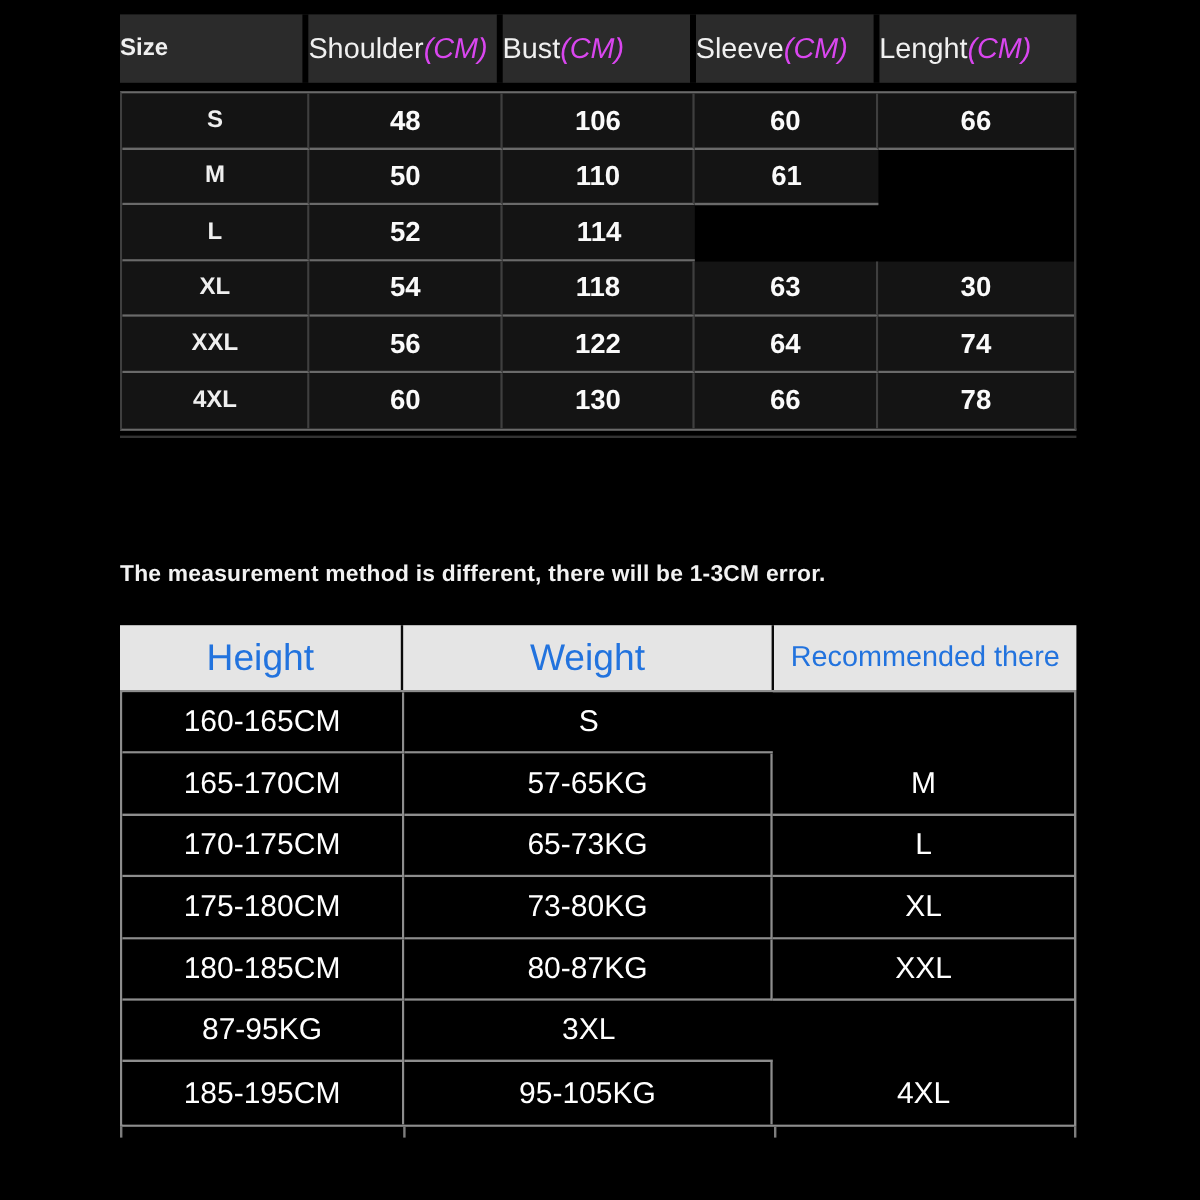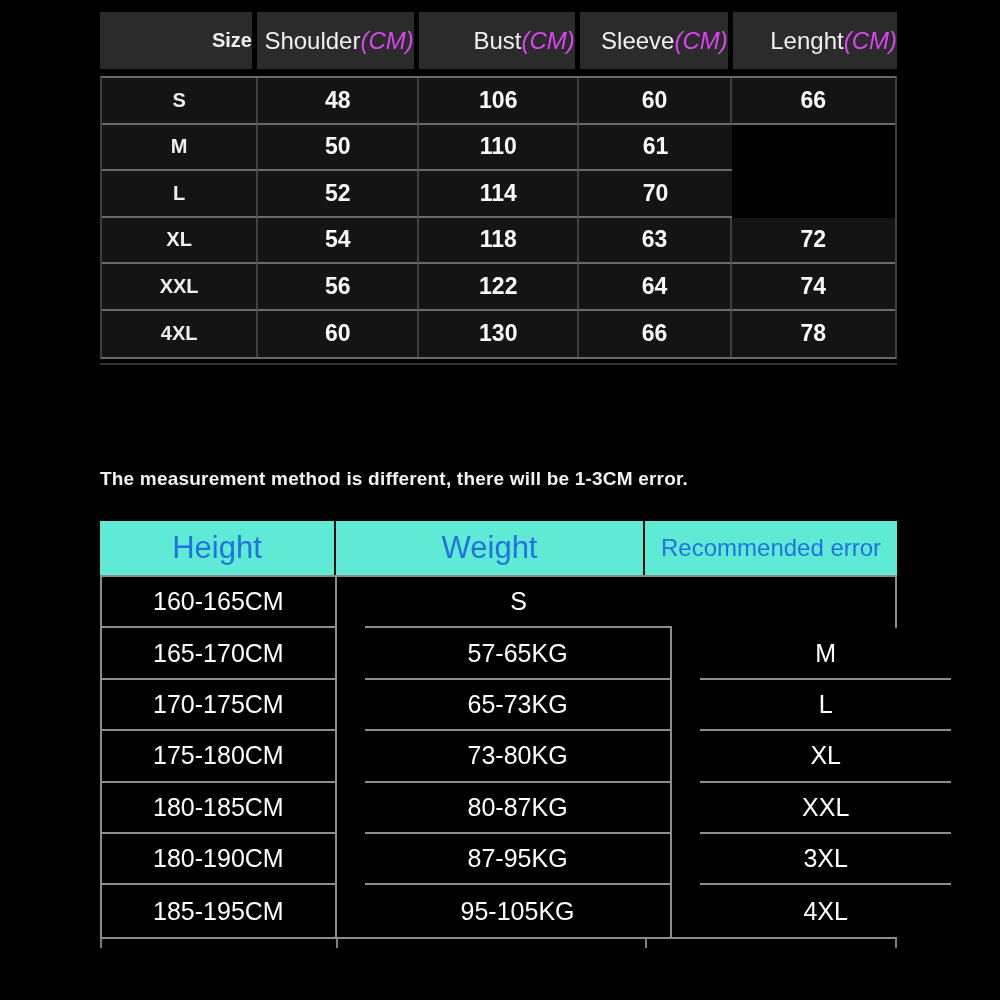--- a/index.html
+++ b/index.html
@@ -15,21 +15,21 @@
   
   .t1 { position: absolute; left: 100px; top: 12px; width: 797px; }
   .t1-head {
     display: grid;
     grid-template-columns: 19.7% 20.3% 20.2% 19.2% 20.6%;
     height: 57px;
     margin-bottom: 7px;
   }
   .t1-hcell {
     background: #2b2b2b;
-    display: flex; align-items: center; justify-content: flex-end;
+    display: flex; align-items: center; justify-content: flex-start;
     color: #f0f0f0; font-size: 24px;
     border-right: 5px solid #000;
     box-sizing: border-box;
     white-space: nowrap;
   }
   .t1-hcell:last-child { border-right: none; }
   .t1-hcell.first { font-size: 20px; font-weight: bold; }
   .unit-blue { color: #d946ef; font-style: italic; }
 
   .t1-body {
@@ -68,37 +68,36 @@
   }
 
   
   .t2 { position: absolute; left: 100px; top: 521px; width: 797px; }
   .t2-head {
     display: grid;
     grid-template-columns: 29.6% 38.8% 31.6%;
     height: 54px;
   }
   .t2-hcell {
-    background: #5eead4;
+    background: #e5e5e5;
     display: flex; align-items: center; justify-content: center;
     color: #2273DE; font-size: 31px;
     border-right: 2px solid #0a0a0a;
     box-sizing: border-box;
     white-space: nowrap;
   }
   .t2-hcell:last-child { border-right: none; font-size: 24px; }
   .t2-body {
     border: 2px solid #8d8d8d;
     box-sizing: border-box;
   }
   .t2-row {
     display: grid;
     grid-template-columns: 29.6% 38.8% 31.6%;
     height: 51.4px;
-    gap: 28px;
   }
   .t2-cell {
     background: #000;
     display: flex; align-items: center; justify-content: center;
     color: #ffffff; font-size: 25px;
     border-right: 2px solid #8d8d8d;
     border-bottom: 2px solid #8d8d8d;
     box-sizing: border-box;
   }
   .t2-row .t2-cell:last-child { border-right: none; }
@@ -153,28 +152,27 @@
       <div class="t1-row">
         <div class="t1-cell sizecol">M</div>
         <div class="t1-cell">50</div>
         <div class="t1-cell">110</div>
         <div class="t1-cell">61</div>
       </div>
       <div class="t1-row">
         <div class="t1-cell sizecol">L</div>
         <div class="t1-cell">52</div>
         <div class="t1-cell">114</div>
-        <div class="t1-cell">70</div>
       </div>
       <div class="t1-row">
         <div class="t1-cell sizecol">XL</div>
         <div class="t1-cell">54</div>
         <div class="t1-cell">118</div>
         <div class="t1-cell">63</div>
-        <div class="t1-cell">72</div>
+        <div class="t1-cell">30</div>
       </div>
       <div class="t1-row">
         <div class="t1-cell sizecol">XXL</div>
         <div class="t1-cell">56</div>
         <div class="t1-cell">122</div>
         <div class="t1-cell">64</div>
         <div class="t1-cell">74</div>
       </div>
       <div class="t1-row">
         <div class="t1-cell sizecol">4XL</div>
@@ -186,21 +184,21 @@
     </div>
     <div class="t1-underline"></div>
   </div>
 
   <div class="note">The measurement method is different, there will be 1-3CM error.</div>
 
   <div class="t2">
     <div class="t2-head">
       <div class="t2-hcell">Height</div>
       <div class="t2-hcell">Weight</div>
-      <div class="t2-hcell">Recommended error</div>
+      <div class="t2-hcell">Recommended there</div>
     </div>
     <div class="t2-body">
       <div class="t2-row">
         <div class="t2-cell">160-165CM</div>
         <div class="t2-cell">S</div>
       </div>
       <div class="t2-row">
         <div class="t2-cell">165-170CM</div>
         <div class="t2-cell">57-65KG</div>
         <div class="t2-cell">M</div>
@@ -214,21 +212,20 @@
         <div class="t2-cell">175-180CM</div>
         <div class="t2-cell">73-80KG</div>
         <div class="t2-cell">XL</div>
       </div>
       <div class="t2-row">
         <div class="t2-cell">180-185CM</div>
         <div class="t2-cell">80-87KG</div>
         <div class="t2-cell">XXL</div>
       </div>
       <div class="t2-row">
-        <div class="t2-cell">180-190CM</div>
         <div class="t2-cell">87-95KG</div>
         <div class="t2-cell">3XL</div>
       </div>
       <div class="t2-row">
         <div class="t2-cell">185-195CM</div>
         <div class="t2-cell">95-105KG</div>
         <div class="t2-cell">4XL</div>
       </div>
     </div>
     <div class="t2-tick tick-0"></div>

